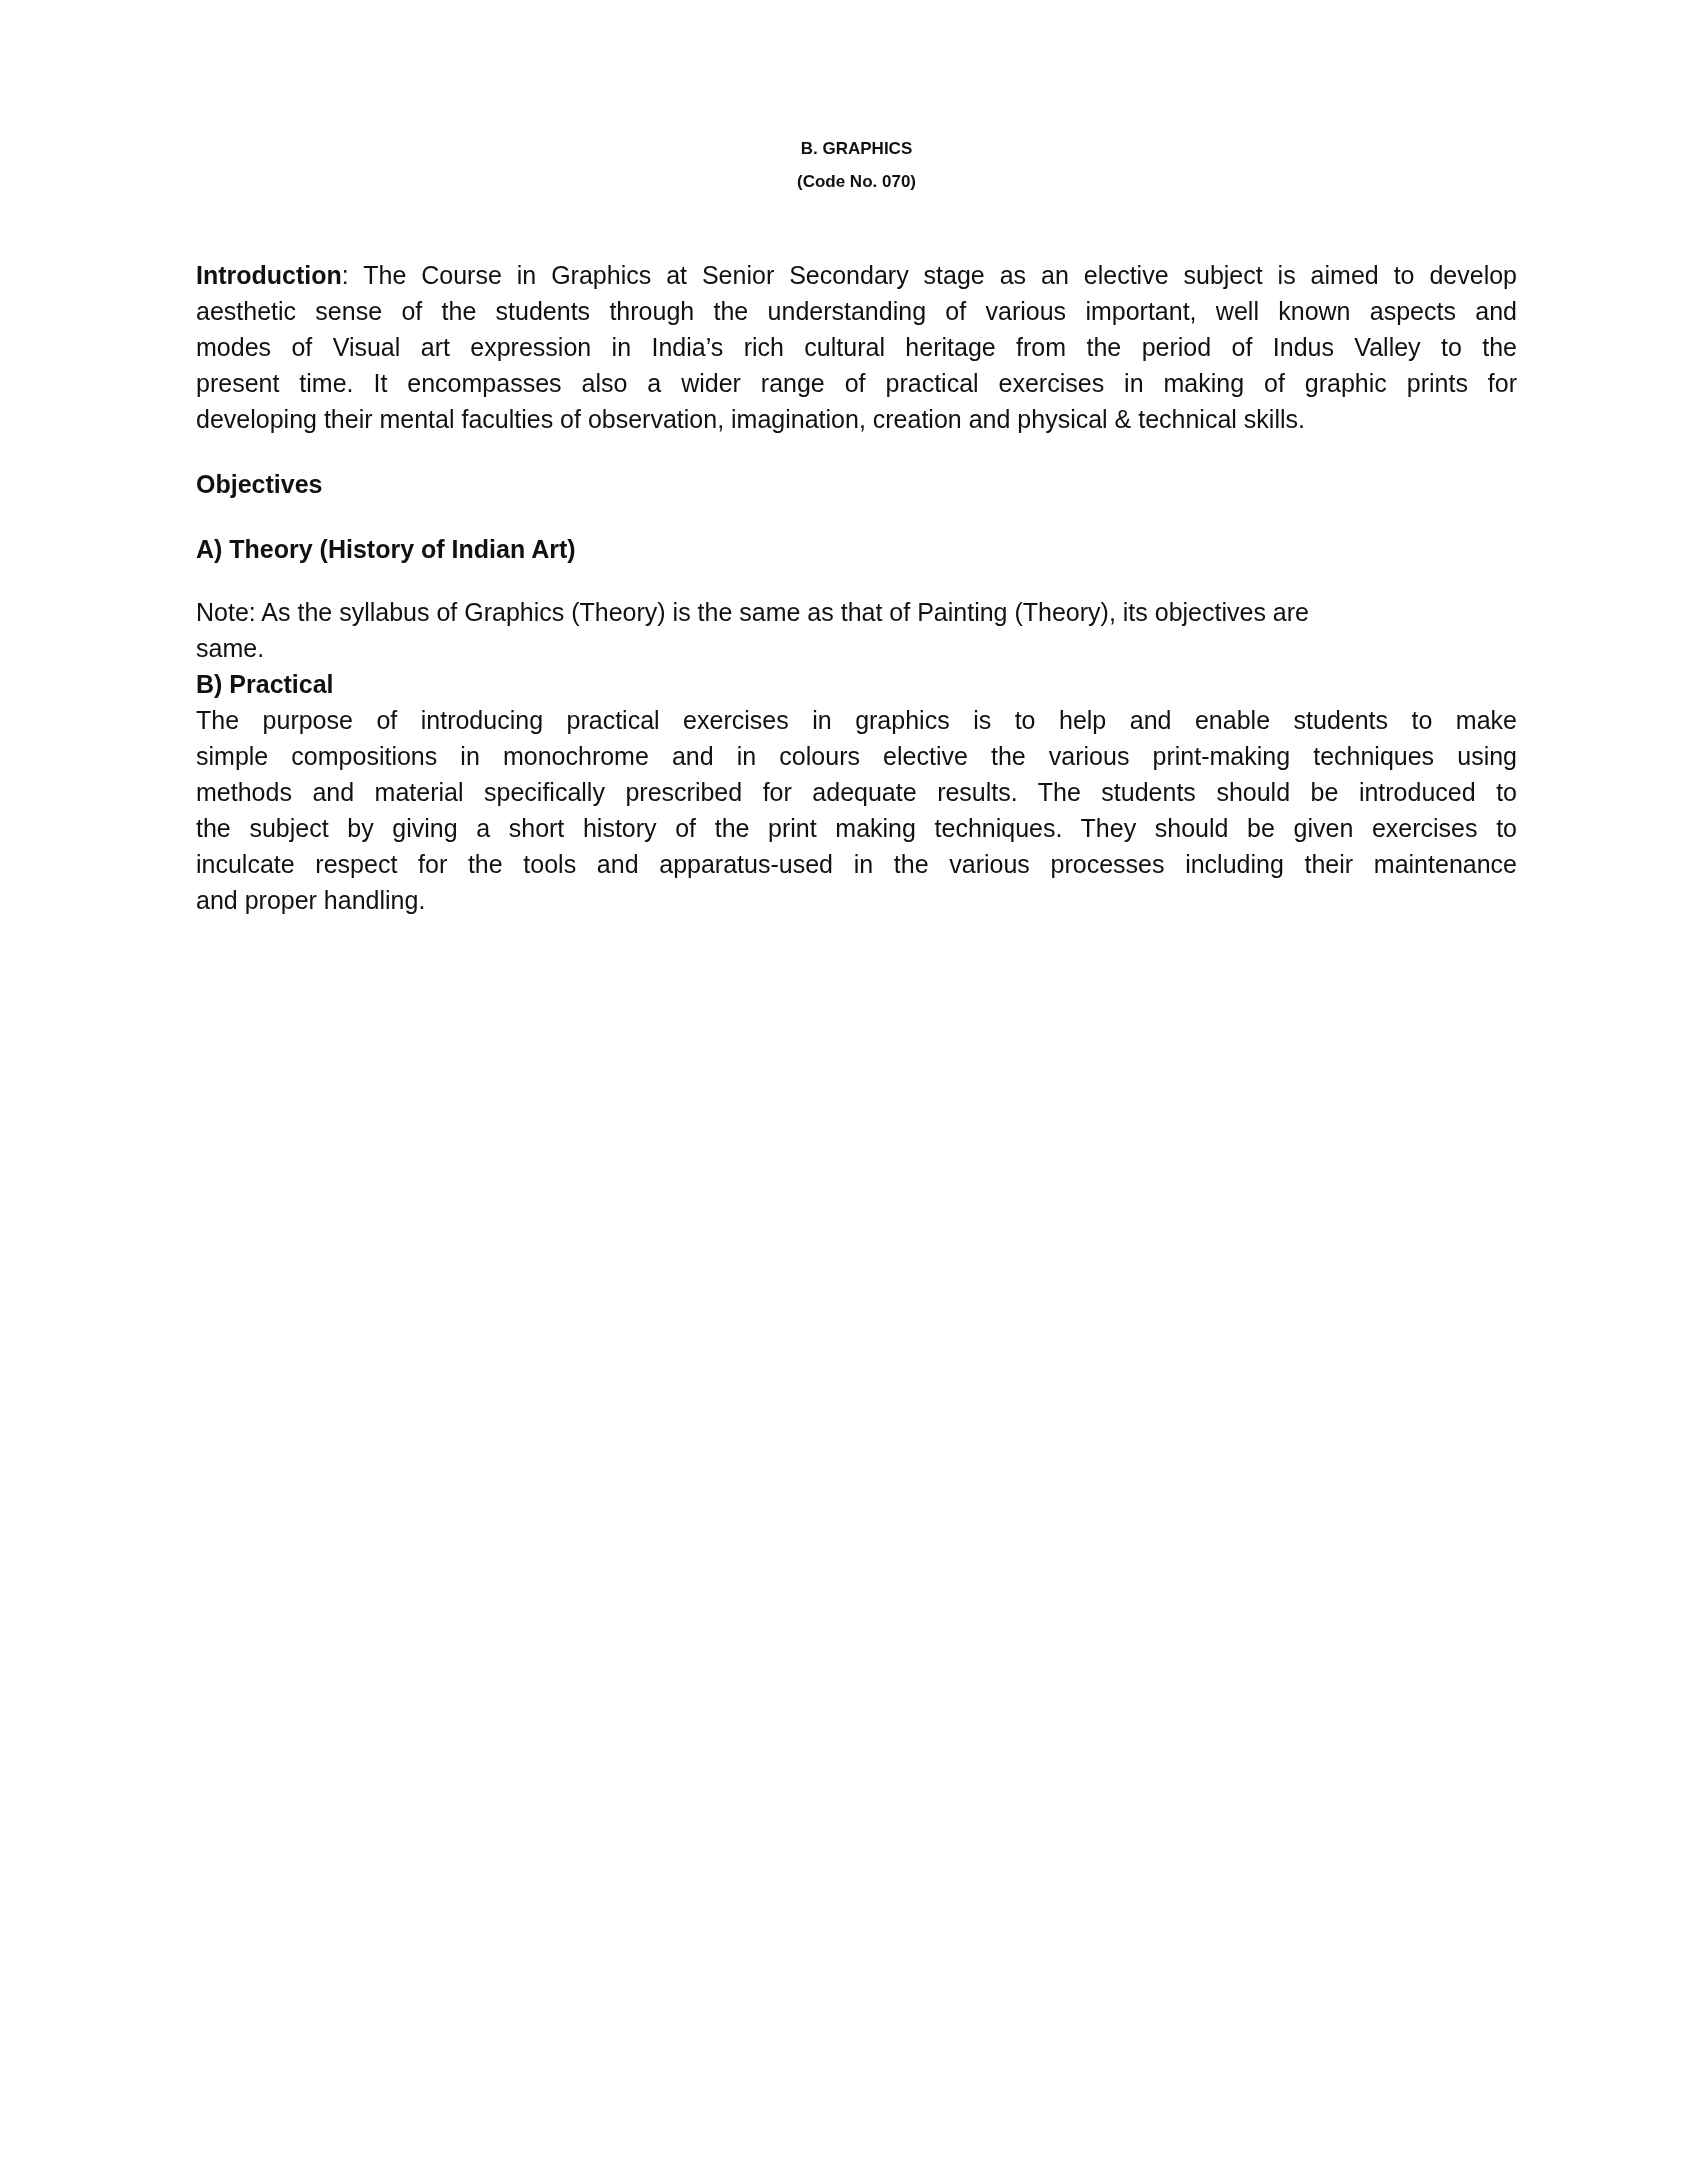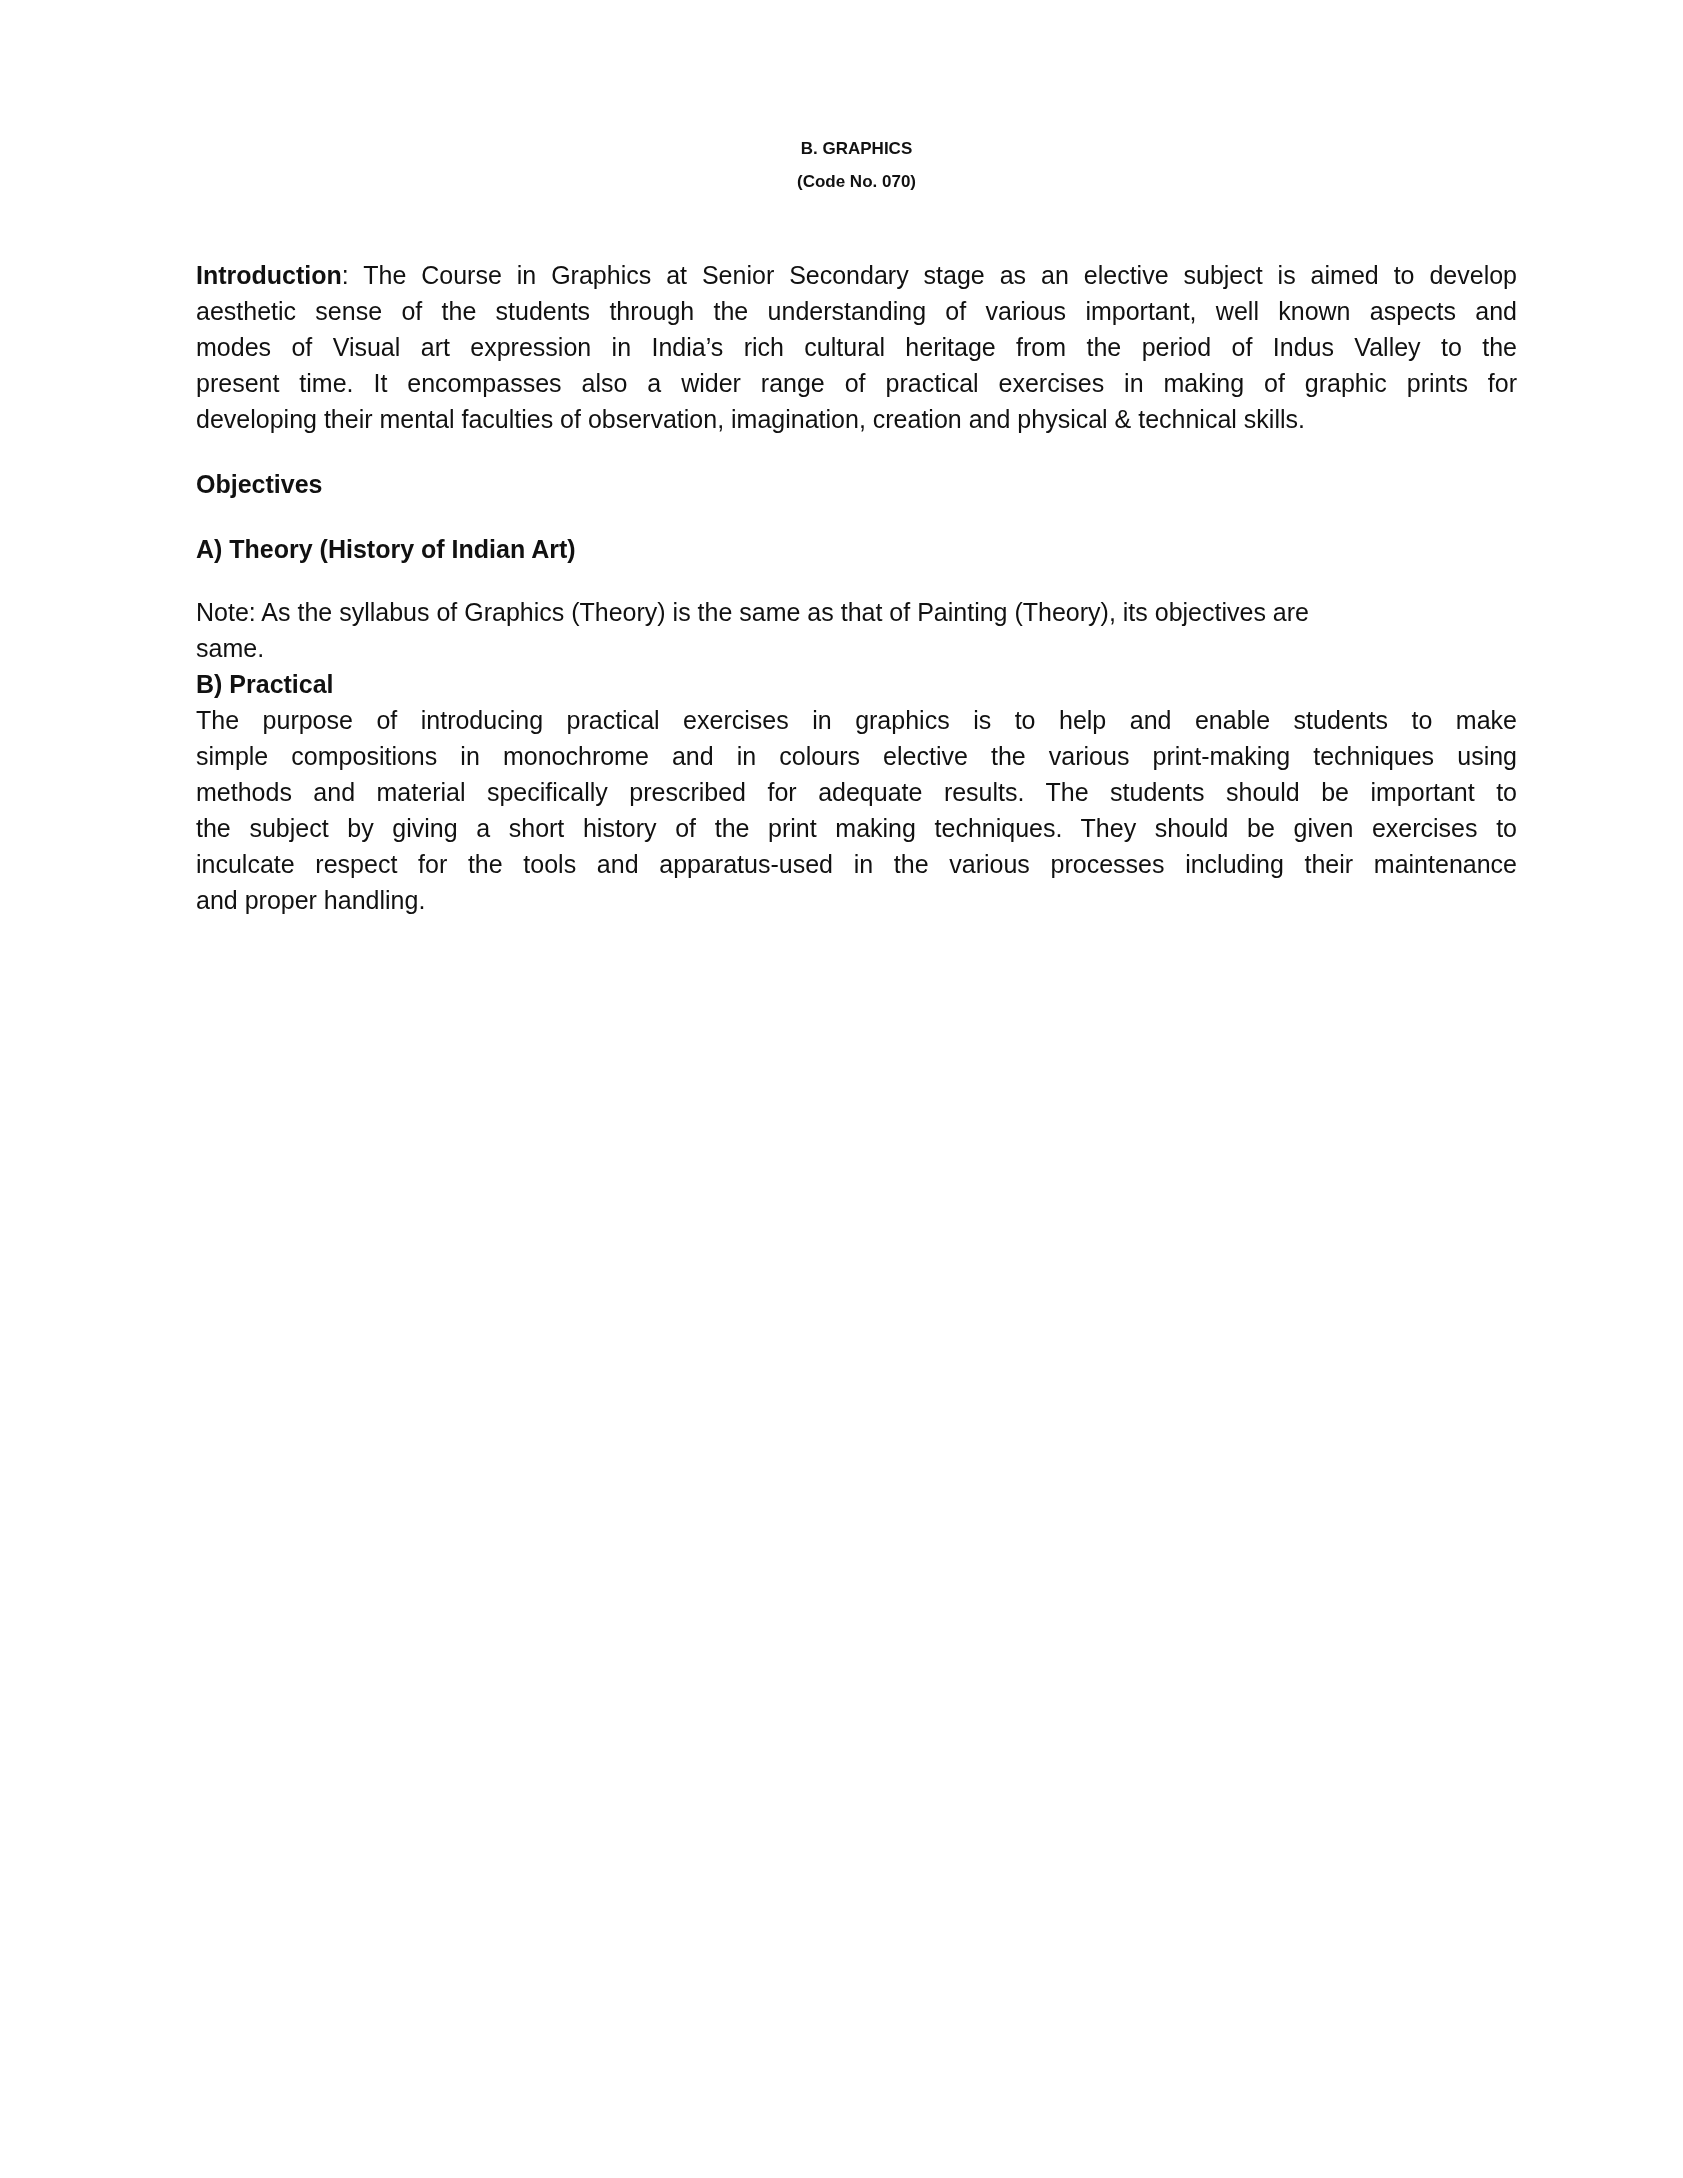--- a/index.html
+++ b/index.html
@@ -41,20 +41,20 @@
   <div class="col" style="top:531px;">
     <span class="line last heading">A) Theory (History of Indian Art)</span>
   </div>
 
   <div class="col" style="top:594px;">
     <span class="line last">Note: As the syllabus of Graphics (Theory) is the same as that of Painting (Theory), its objectives are</span>
     <span class="line last">same.</span>
     <span class="line last heading">B) Practical</span>
     <span class="line">The purpose of introducing practical exercises in graphics is to help and enable students to make</span>
     <span class="line">simple compositions in monochrome and in colours elective the various print-making techniques using</span>
-    <span class="line">methods and material specifically prescribed for adequate results. The students should be important to</span>
+    <span class="line">methods and material specifically prescribed for adequate results. The students should be introduced to</span>
     <span class="line">the subject by giving a short history of the print making techniques. They should be given exercises to</span>
     <span class="line">inculcate respect for the tools and apparatus-used in the various processes  including their maintenance</span>
     <span class="line last">and proper handling.</span>
   </div>
 
 </div>
 
 
 </body></html>

